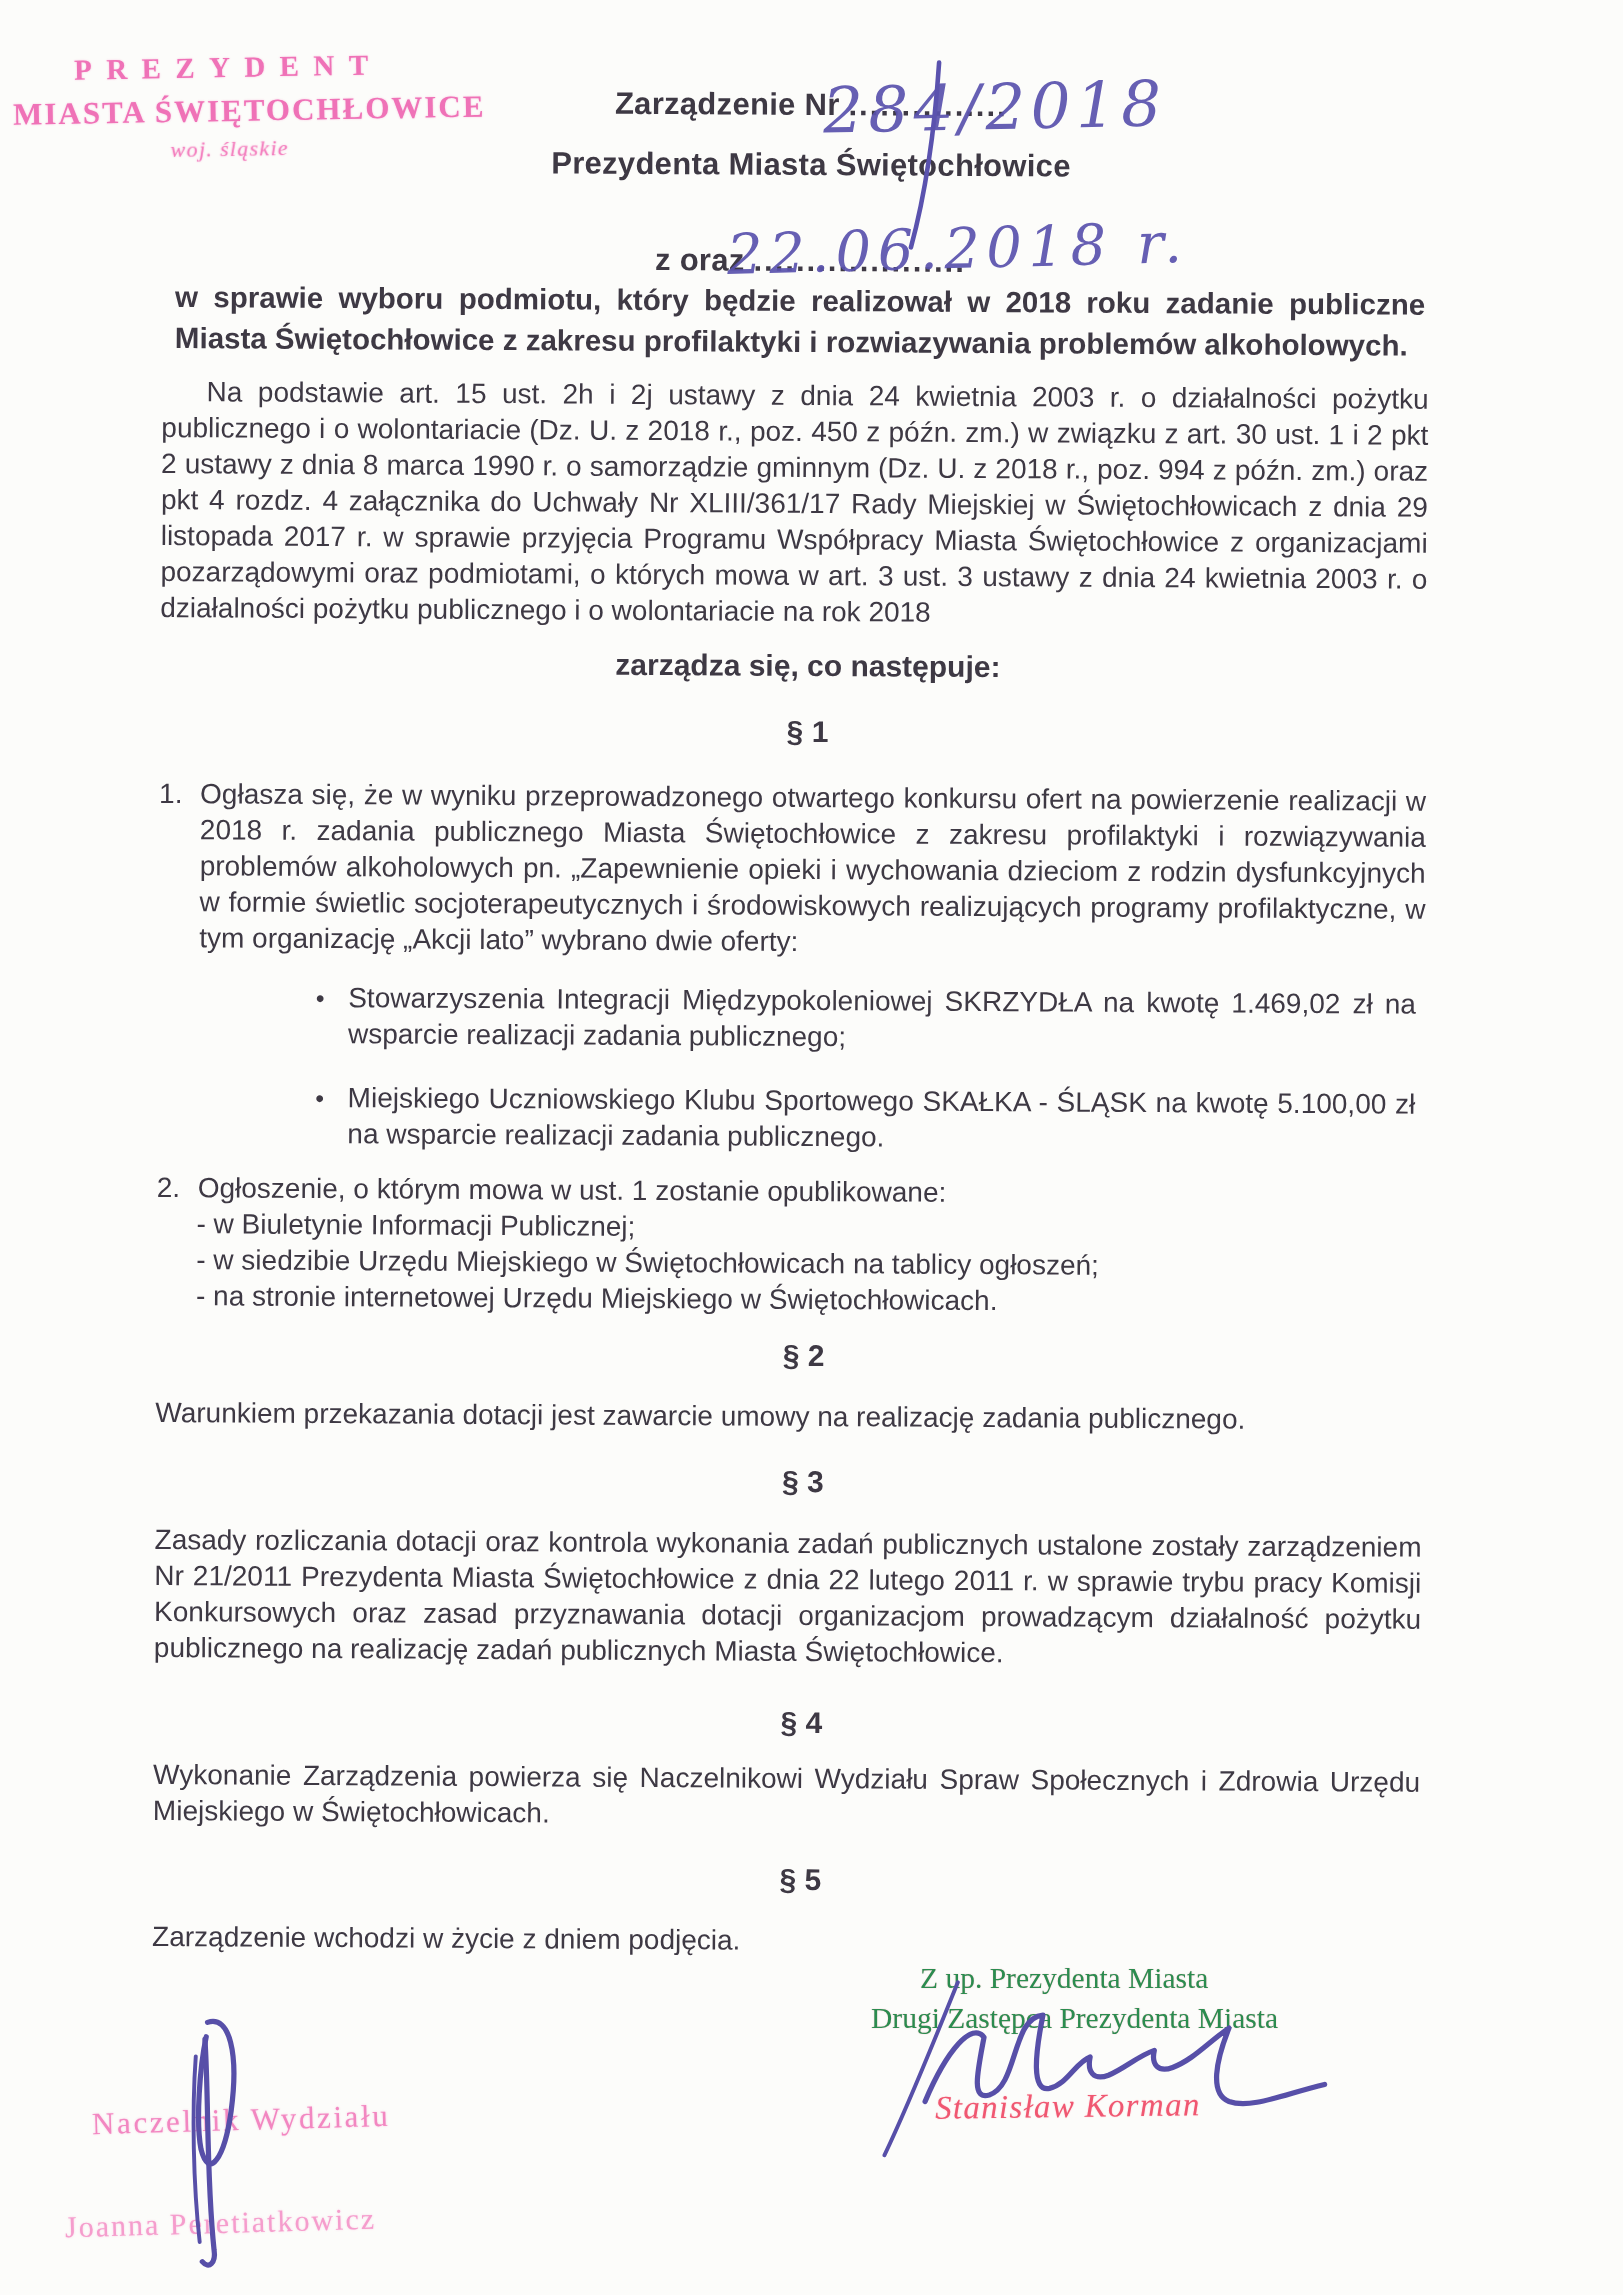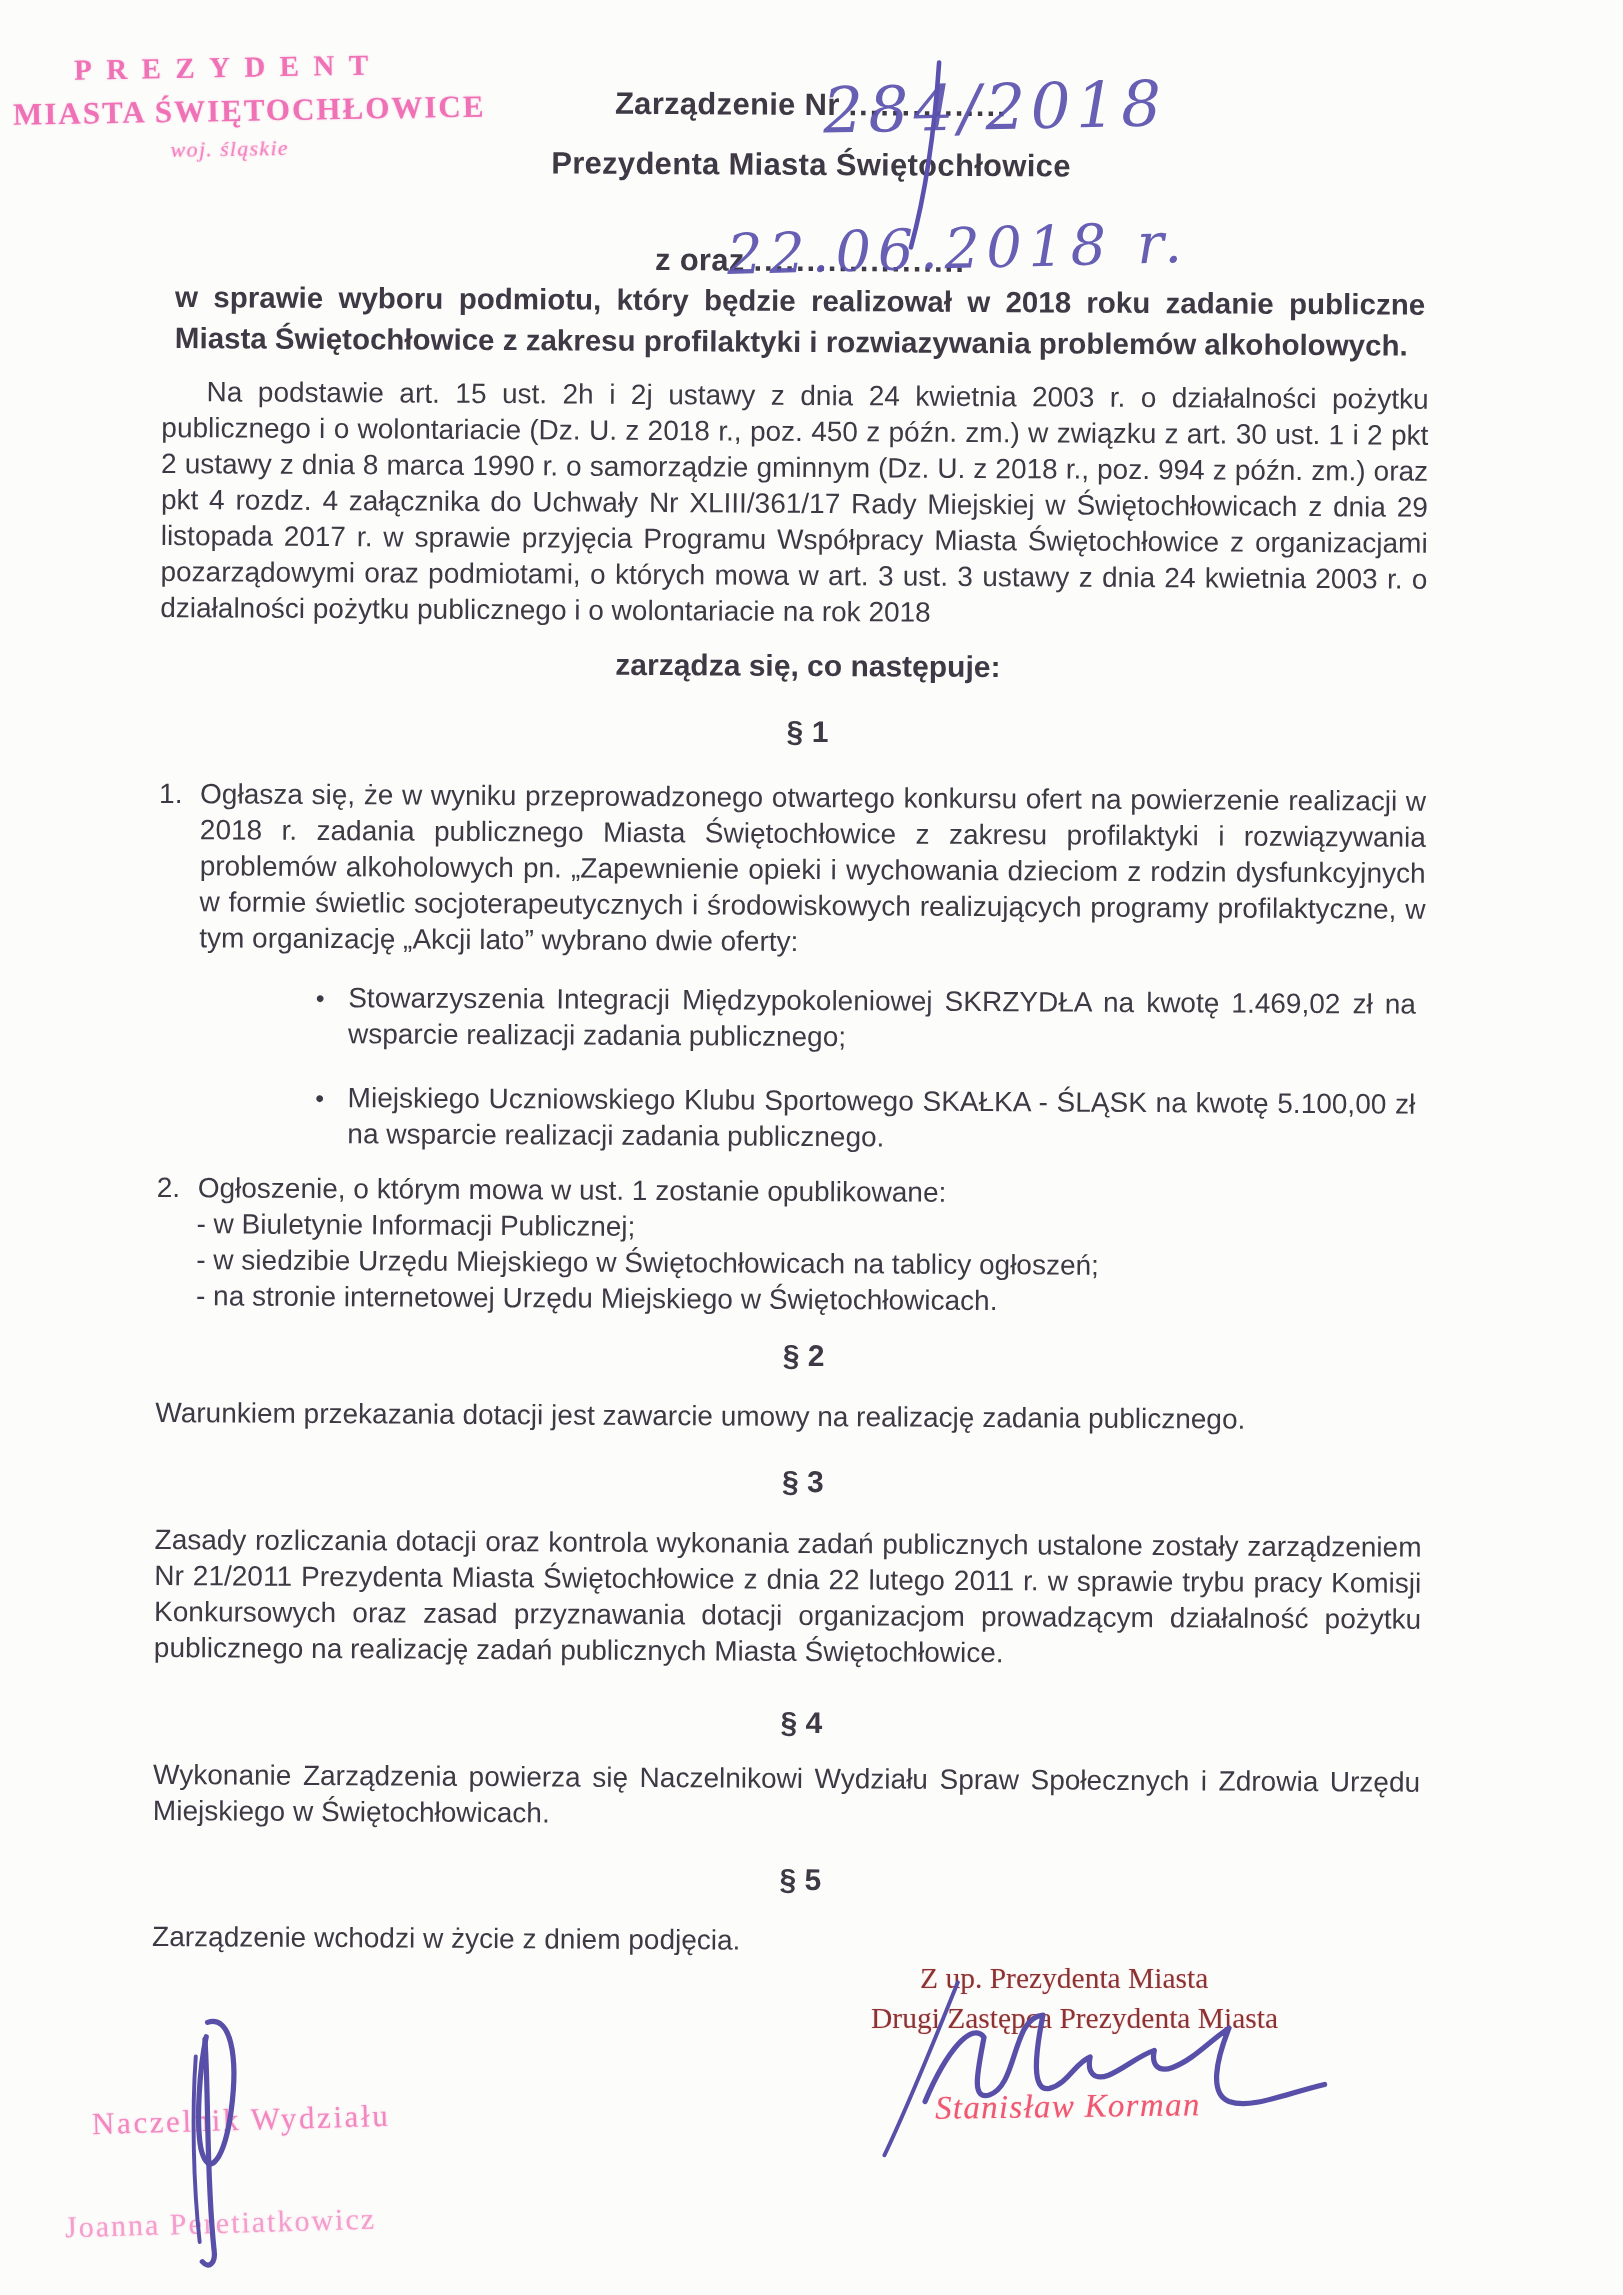--- a/index.html
+++ b/index.html
@@ -40,21 +40,21 @@
 
   
   .stamp { position:absolute; font-family:"Liberation Serif", serif; }
   .stamp-top { left:13px; top:51px; width:432px; text-align:center;
                color:#ee5fae; transform:rotate(-1deg);
                text-shadow:0 0 2px rgba(238,95,174,.45); opacity:.88; }
   .stamp-top .l1 { font-size:29px; font-weight:bold; letter-spacing:14.4px; }
   .stamp-top .l2 { font-size:31px; font-weight:bold; letter-spacing:2px; margin-top:9.2px; white-space:nowrap; }
   .stamp-top .l3 { font-size:22px; font-style:italic; letter-spacing:1.3px; margin-top:6.5px;
                    color:#f269b4; filter:blur(0.4px); }
-  .stamp-right { color:#7f1d1d; text-shadow:0 0 1.3px rgba(221,74,100,.4); opacity:.9; }
+  .stamp-right { color:#15803d; text-shadow:0 0 1.3px rgba(221,74,100,.4); opacity:.9; }
   .stamp-right.l1 { left:920px; top:1962px; font-size:29.5px; white-space:nowrap; }
   .stamp-right.l2 { left:871px; top:2002px; font-size:29.5px; white-space:nowrap; }
   .stamp-name { left:935px; top:2088px; font-size:33px; font-style:italic;
                 color:#ef4a66; letter-spacing:1.3px; white-space:nowrap;
                 text-shadow:0 0 1.3px rgba(239,74,102,.4); opacity:.92; transform:rotate(-.8deg); }
   .stamp-left1 { left:92px; top:2102px; font-size:31px; color:#f173b8; letter-spacing:2.6px;
                  white-space:nowrap; transform:rotate(-1.6deg);
                  text-shadow:0 0 2px rgba(241,115,184,.5); opacity:.85; }
   .stamp-left2 { left:65px; top:2206px; font-size:30px; color:#f486c2; letter-spacing:2px;
                  white-space:nowrap; transform:rotate(-1.6deg);

